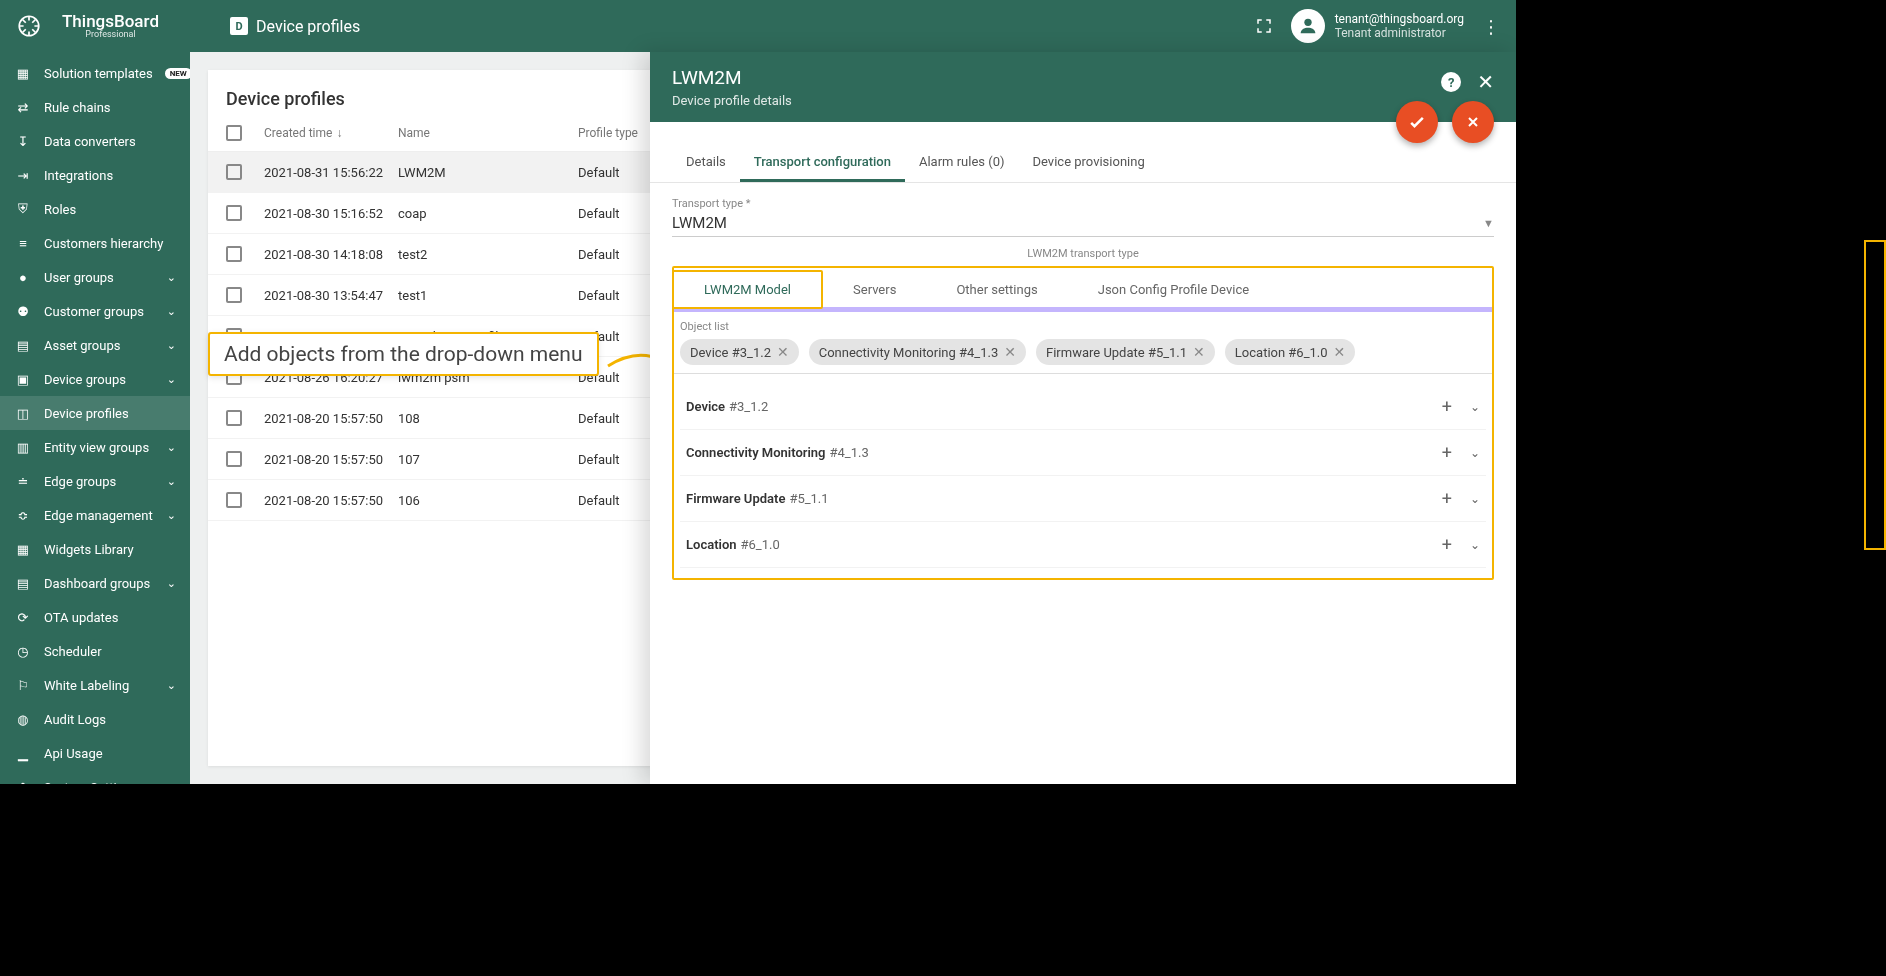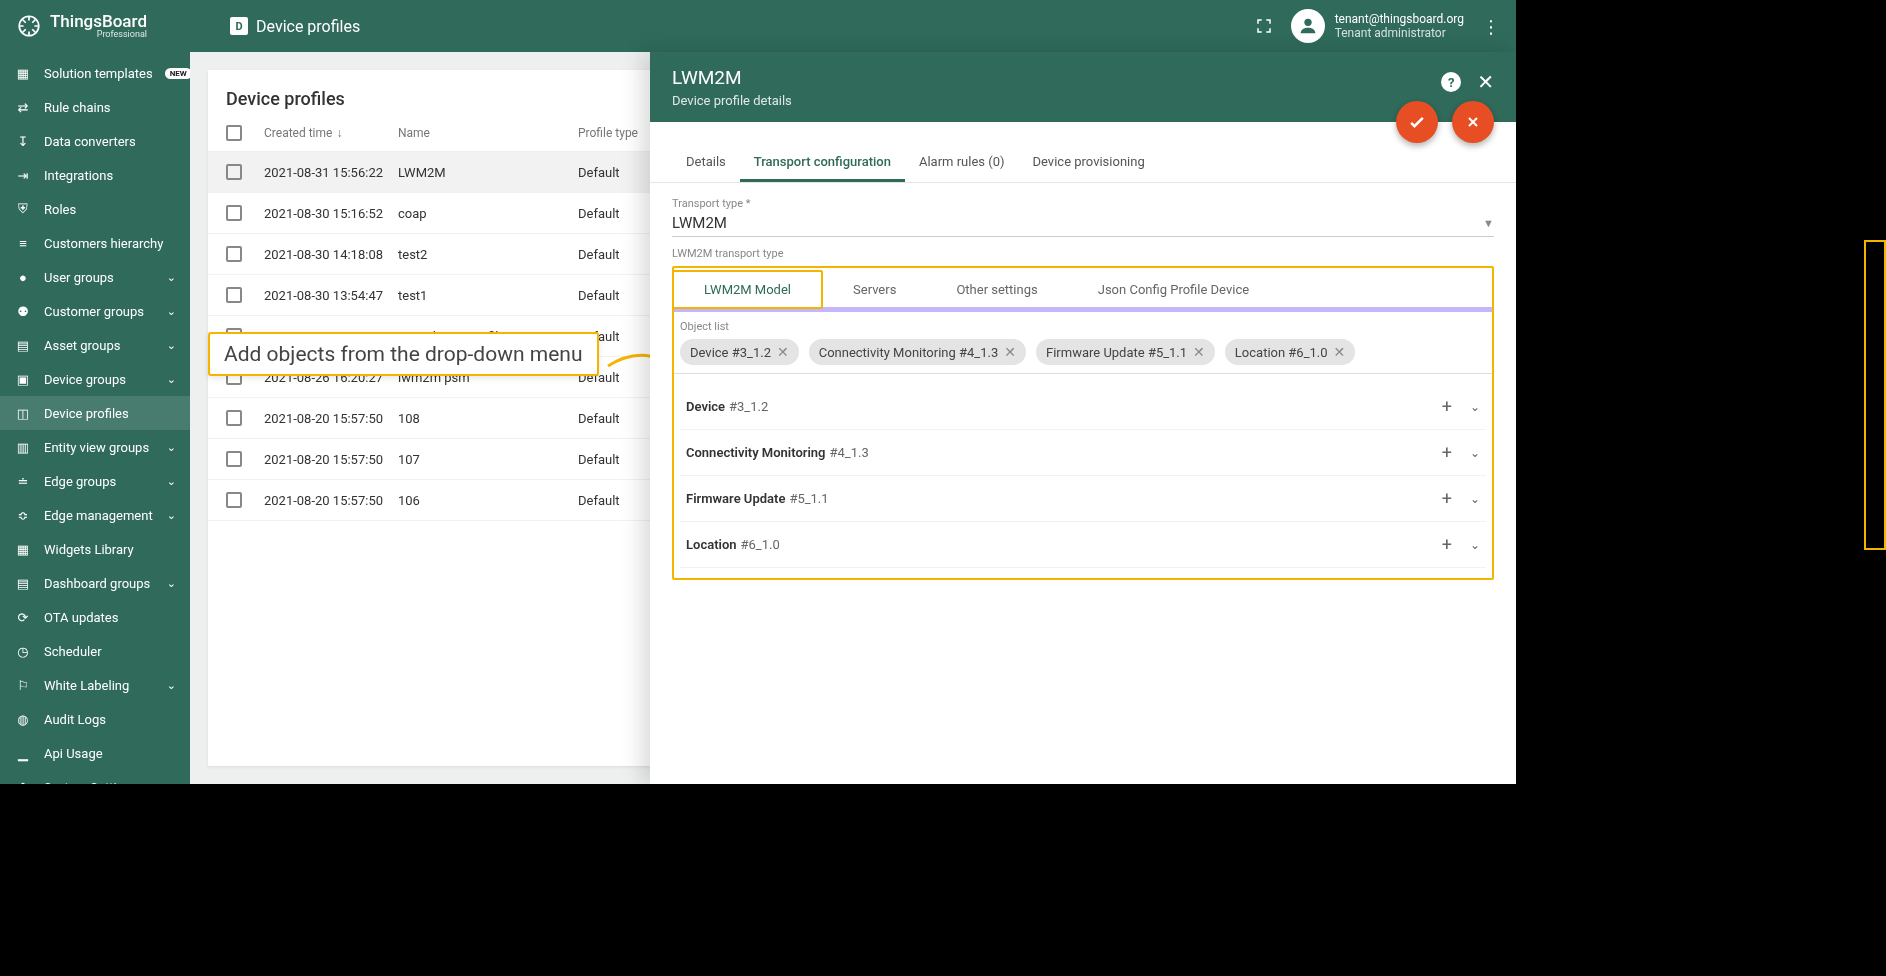--- a/index.html
+++ b/index.html
@@ -1,25 +1,25 @@
 <!DOCTYPE html>
 <html><head>
 <meta charset="utf-8">
 <style>
 * { margin: 0; padding: 0; box-sizing: border-box; font-family: -apple-system, BlinkMacSystemFont, "Segoe UI", Roboto, Arial, sans-serif; }
 body { background: #000; width: 1886px; height: 976px; overflow: hidden; position: relative; }
 .app { width: 1516px; height: 784px; background: #fff; position: relative; display: flex; flex-direction: column; }
 
 
 .topbar { height: 52px; background: #2f6a5a; display: flex; align-items: center; padding: 0 16px; color: #fff; }
-.logo-area { width: 174px; display: flex; align-items: center; gap: 8px; }
+.logo-area { width: 174px; display: flex; align-items: center; gap: 20px; }
 .logo-icon { width: 26px; height: 26px; }
 .logo-text { display: flex; flex-direction: column; line-height: 1; }
 .logo-top { font-size: 17px; font-weight: 500; }
-.logo-sub { font-size: 9px; text-align: right; color: rgba(255,255,255,0.85); }
+.logo-sub { font-size: 9px; text-align: center; color: rgba(255,255,255,0.85); }
 .topbar-title { display: flex; align-items: center; gap: 8px; font-size: 16px; font-weight: 400; margin-left: 40px; }
 .topbar .sq-icon { width: 18px; height: 18px; background: #fff; border-radius: 2px; display: flex; align-items: center; justify-content: center; color:#2f6a5a; font-size:11px; font-weight:bold;}
 .topbar-spacer { flex: 1; }
 .topbar-right { display: flex; align-items: center; gap: 18px; }
 .fs-icon { width: 18px; height: 18px; display:flex; align-items:center; justify-content:center;}
 .user-area { display: flex; align-items: center; gap: 10px; }
 .avatar { width: 34px; height: 34px; background: #fff; border-radius: 50%; display: flex; align-items: center; justify-content: center; }
 .user-texts { display: flex; flex-direction: column; line-height: 1.2; font-size: 12px; }
 .user-email { color: #fff; text-align: right; }
 .user-role { color: rgba(255,255,255,0.8); }
@@ -60,21 +60,21 @@
 .fab.ok { right: 78px; }
 .fab.cancel { right: 22px; }
 
 .drawer-tabs { display: flex; border-bottom: 1px solid #e5e5e5; padding: 0 22px; margin-top:22px;}
 .tab { padding: 10px 14px; font-size: 13px; color: #555; cursor: pointer; border-bottom: 3px solid transparent; }
 .tab.active { color: #2f6a5a; border-bottom-color: #2f6a5a; font-weight: 500; }
 
 .drawer-body { padding: 10px 22px; overflow-y: auto; flex:1;}
 .field-label { font-size: 11px; color: #888; margin-top: 4px; }
 .field-value { font-size: 15px; color: #333; padding: 4px 0; border-bottom: 1px solid #ccc; display:flex; align-items:center; justify-content:space-between;}
-.section-label { font-size: 11px; color: #888; margin-top: 10px; }
+.section-label { font-size: 11px; color: #888; margin-top: 10px; text-align: center; }
 
 .subtabs-wrap { border: 2px solid #f4b400; border-radius: 2px; margin-top: 6px; padding: 4px 0 10px 0; }
 .subtabs { display: flex; border-bottom: 5px solid #c4b5fd; }
 .subtab { padding: 10px 30px; font-size: 13px; color: #666; cursor: pointer; }
 .subtab-first-hl { border: 2px solid #f4b400; border-radius: 2px; margin:-2px 0 -2px -2px; padding: 10px 30px; font-size:13px; color:#2f6a5a; }
 
 .obj-label { font-size: 11px; color: #888; margin: 8px 0 6px 6px; }
 .chips { display: flex; gap: 10px; flex-wrap: wrap; padding: 0 6px 8px 6px; border-bottom: 1px solid #ddd;}
 .chip { background: #e4e4e4; border-radius: 16px; padding: 5px 10px; font-size: 13px; color: #444; display: flex; align-items: center; gap: 6px; }
 .chip-x { font-size: 14px; color: #888; cursor: pointer; }

